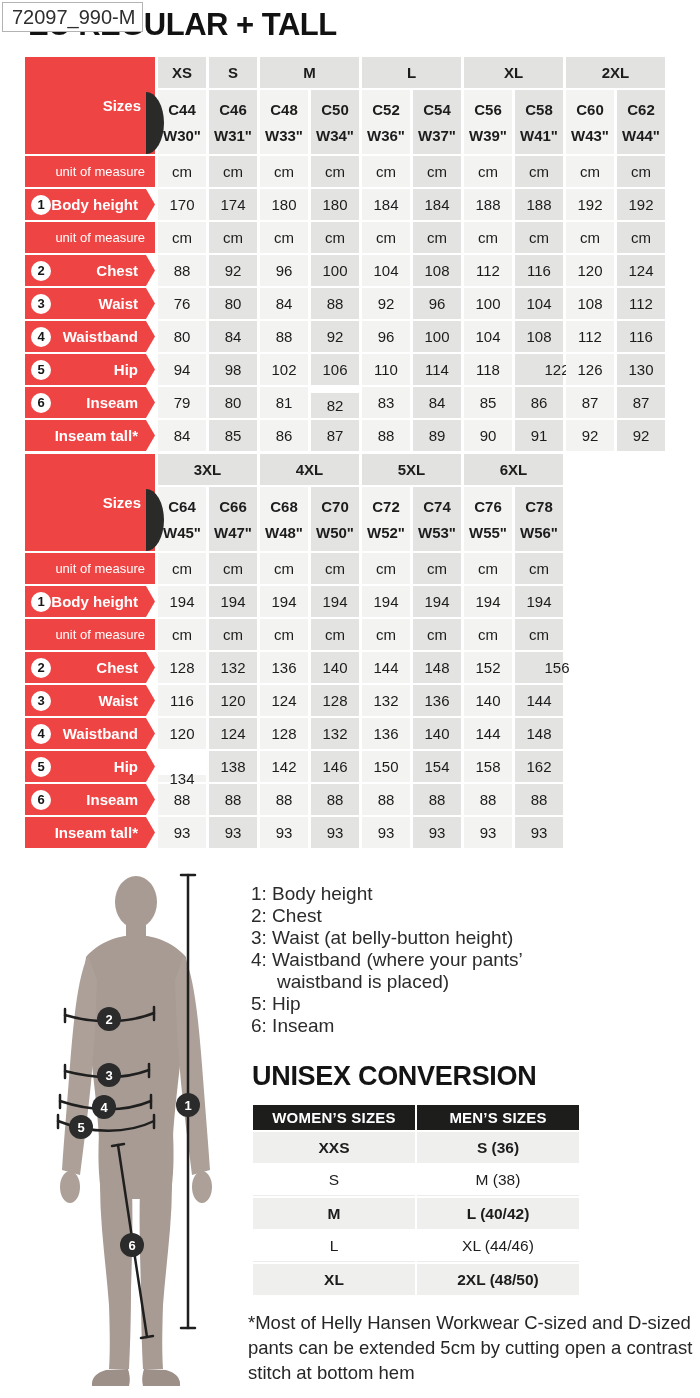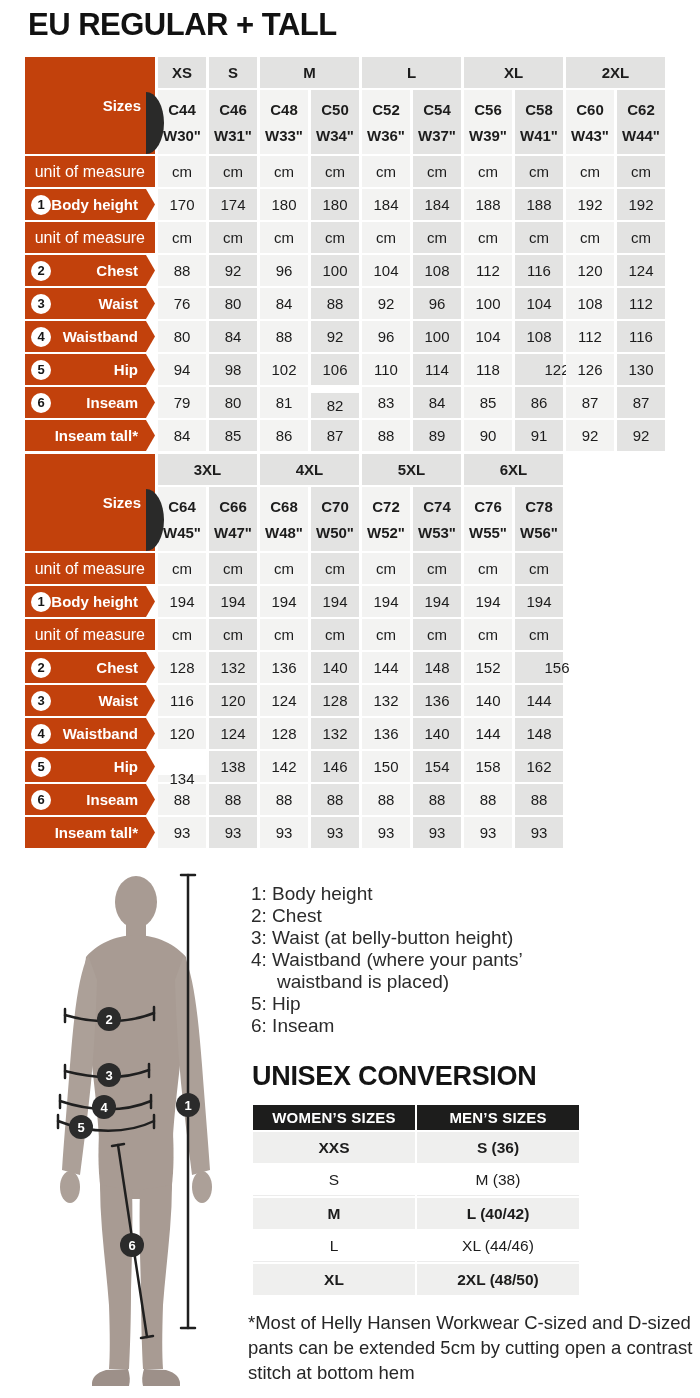--- a/index.html
+++ b/index.html
@@ -23,24 +23,24 @@
   
   .tables { position:absolute; left:25px; top:57px; }
   .size-table { display:grid; gap:2px 3px; margin-bottom:3px; }
   .cell { display:flex; align-items:center; justify-content:center; font-size:15px; color:#1c1c1c; }
   .c-even { background:#f3f3f2; }
   .c-odd  { background:#e3e3e2; }
   .group  { background:#e2e2e1; font-weight:700; }
   .sizecell { flex-direction:column; font-weight:700; justify-content:center; gap:9px; }
   .val { font-weight:400; }
   .lbl {
-    background:#c2410c; color:#fff; justify-content:flex-end; text-align:right;
+    background:#ef4444; color:#fff; justify-content:flex-end; text-align:right;
     padding-right:12px; position:relative; font-weight:700; font-size:15px;
   }
-  .lbl-unit { font-size:16px; font-weight:400; padding-right:10px; }
+  .lbl-unit { font-size:13px; font-weight:400; padding-right:10px; }
   .lbl-measure.arrow {
     clip-path:polygon(0 0, calc(100% - 9px) 0, 100% 50%, calc(100% - 9px) 100%, 0 100%);
     padding-right:17px;
   }
   .lbl-sizes { padding-right:14px; }
   .lbl-sizes::after {
     content:""; position:absolute; right:-9px; top:36%; height:64%; width:18px;
     background:#2a2a29; border-radius:0 100% 100% 0 / 0 50% 50% 0;
   }
   .num-badge {
@@ -70,20 +70,21 @@
 
   
   .footnote { position:absolute; left:248px; top:1310px; width:452px; font-size:18.5px; line-height:25px; color:#262626; }
 </style>
 </head>
 <body>
 
 <div class="page">
 
   <h1 class="page-title">EU REGULAR + TALL</h1>
+  <div class="code-tag">72097_990-M</div>
 
   <div class="tables">
     <div class="size-table" id="table-0" style="grid-template-columns: 130px repeat(10, 48px); grid-template-rows: 31px 64px repeat(9, 31px);">
         <div class="cell lbl lbl-sizes" style="grid-area: 1 / 1 / span 2;">Sizes</div>
         <div class="cell group" style="grid-area: 1 / 2 / auto / span 1;">XS</div>
         <div class="cell group" style="grid-area: 1 / 3 / auto / span 1;">S</div>
         <div class="cell group" style="grid-area: 1 / 4 / auto / span 2;">M</div>
         <div class="cell group" style="grid-area: 1 / 6 / auto / span 2;">L</div>
         <div class="cell group" style="grid-area: 1 / 8 / auto / span 2;">XL</div>
         <div class="cell group" style="grid-area: 1 / 10 / auto / span 2;">2XL</div>

